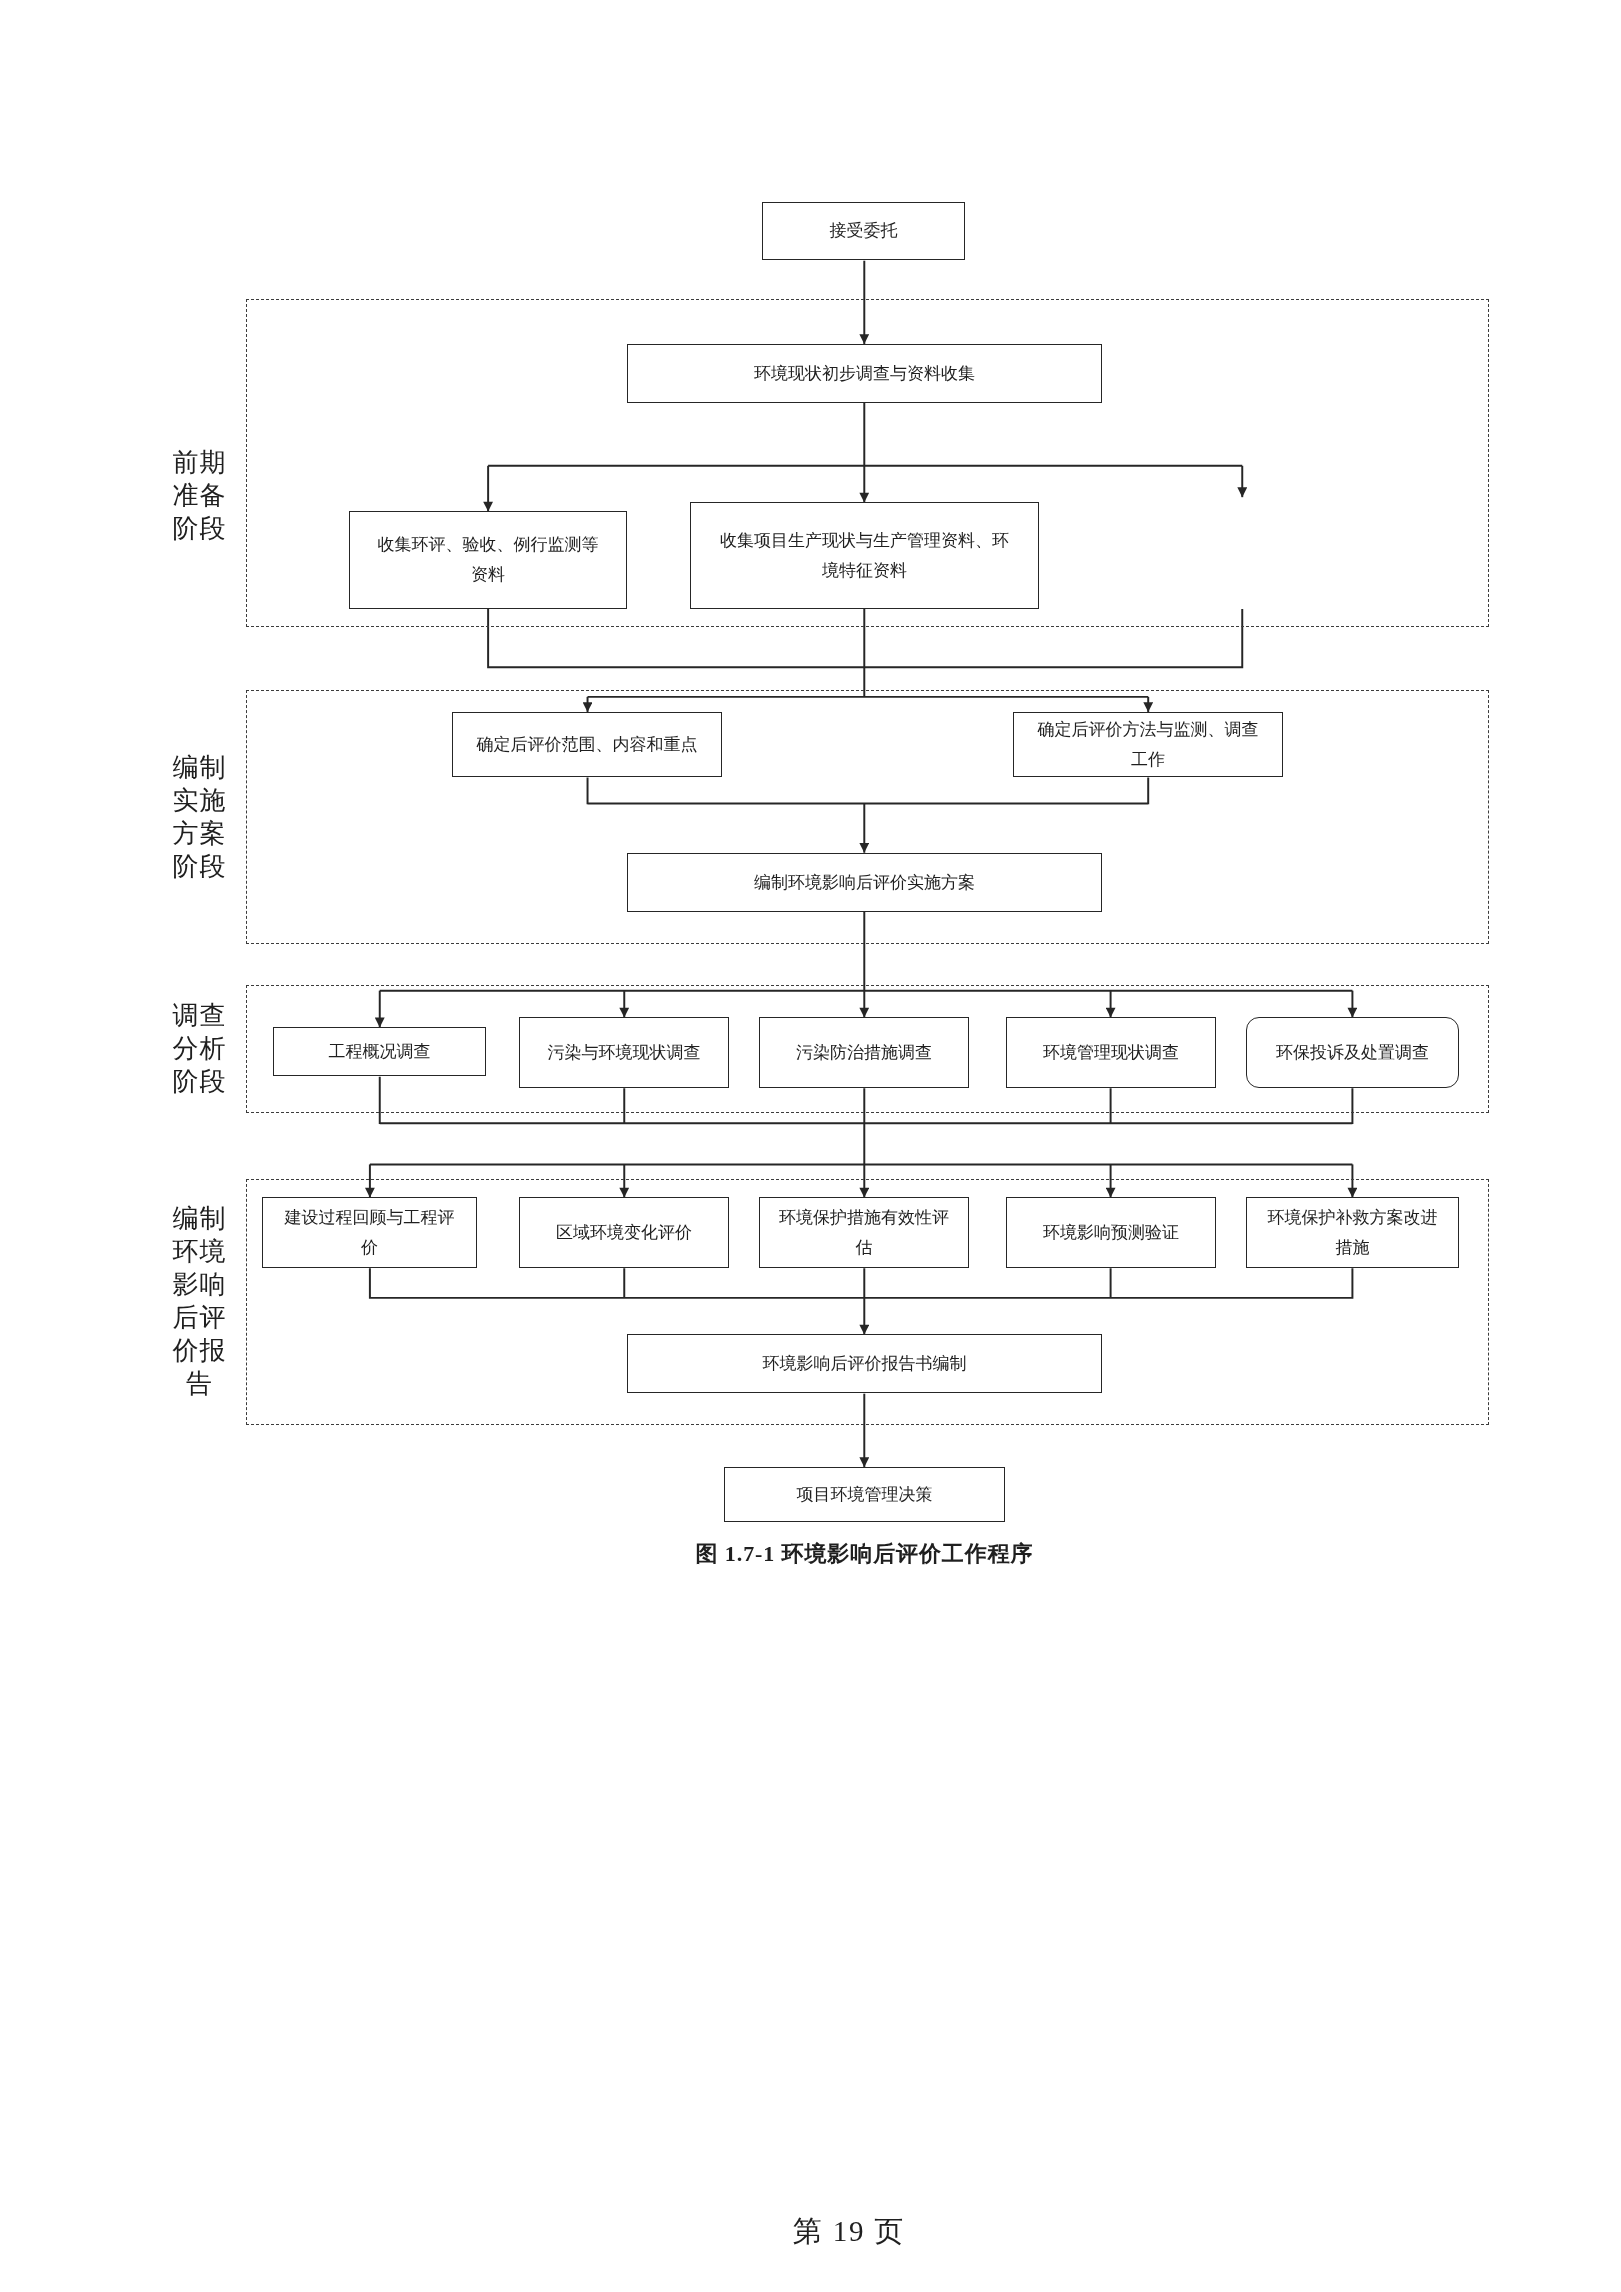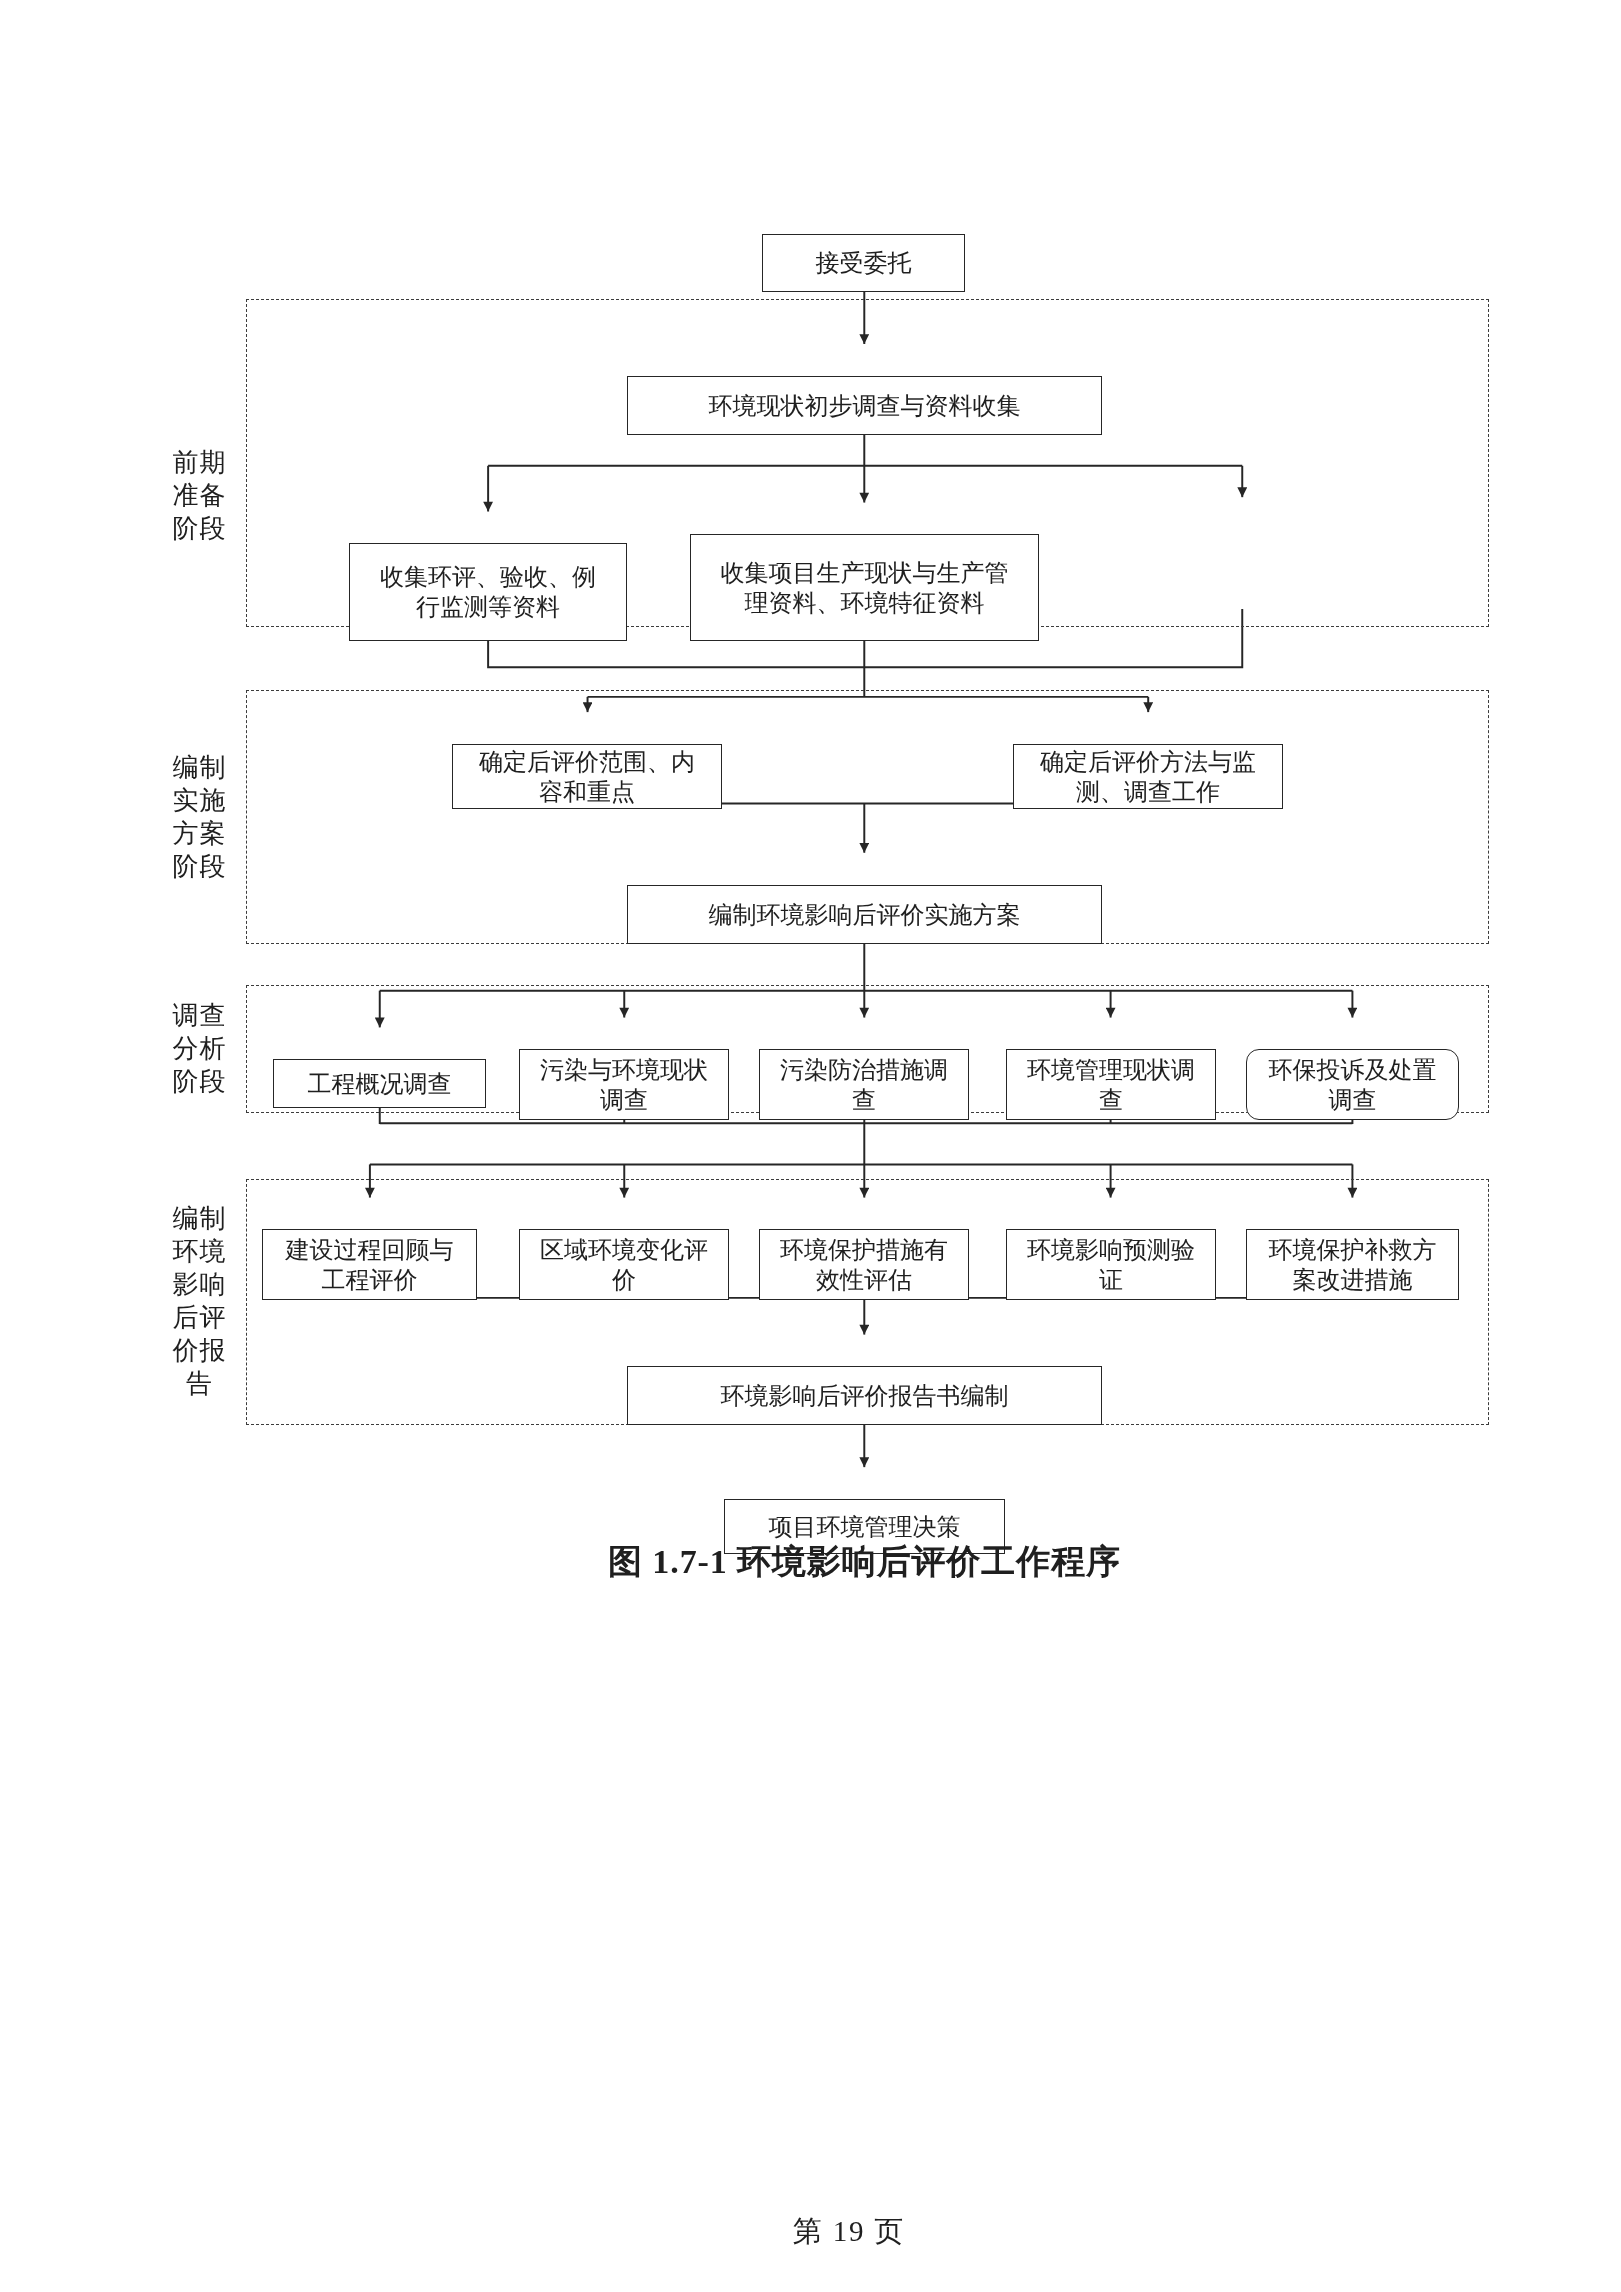--- a/index.html
+++ b/index.html
@@ -20,44 +20,43 @@
   }
   .box {
     position: absolute;
     box-sizing: border-box;
     border: 1.8px solid #262626;
     background: #ffffff;
     display: flex;
     align-items: center;
     justify-content: center;
     text-align: center;
-    font-size: 24px;
+    font-size: 17px;
     line-height: 30px;
-    margin-top: 32px;
   }
   .region {
     position: absolute;
     box-sizing: border-box;
     border: 1.8px dashed #3c3c3c;
     background: transparent;
   }
   .stage-label {
     position: absolute;
     width: 59px;
     font-size: 26px;
     line-height: 33px;
     text-align: center;
     word-break: break-all;
     letter-spacing: 0.9px;
   }
   .caption {
     position: absolute;
     left: 327px; top: 1539px; width: 1075px;
     text-align: center;
-    font-size: 34px;
+    font-size: 22px;
     font-weight: bold;
     letter-spacing: 0.9px;
   }
   .footer {
     position: absolute;
     left: 354px; top: 2212px; width: 990px;
     text-align: center;
     font-size: 29px;
     letter-spacing: 1.8px;
   }

